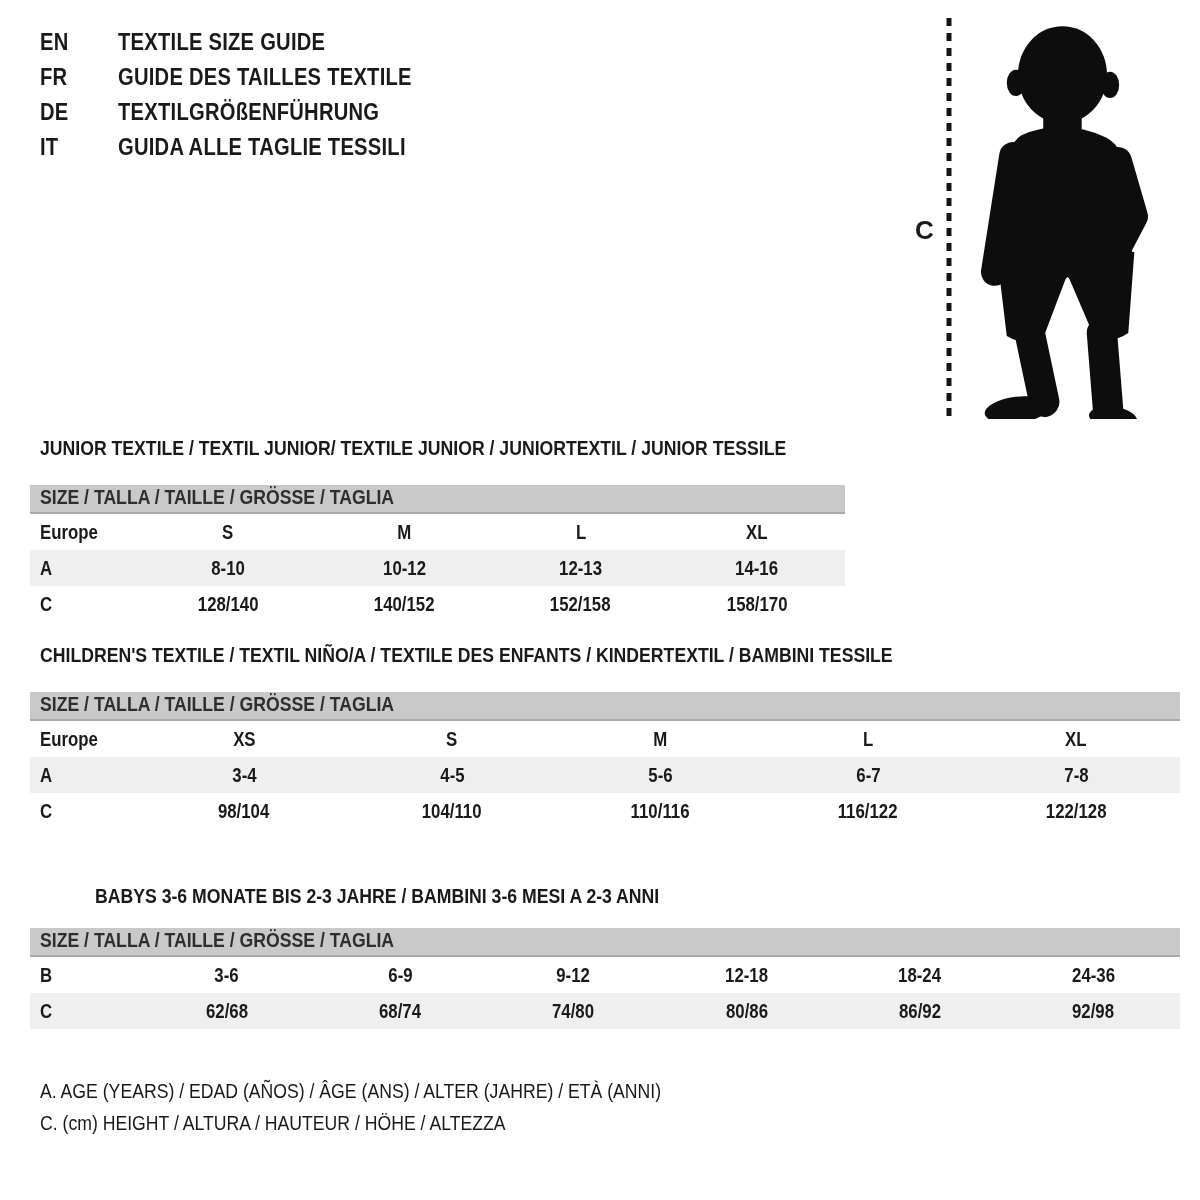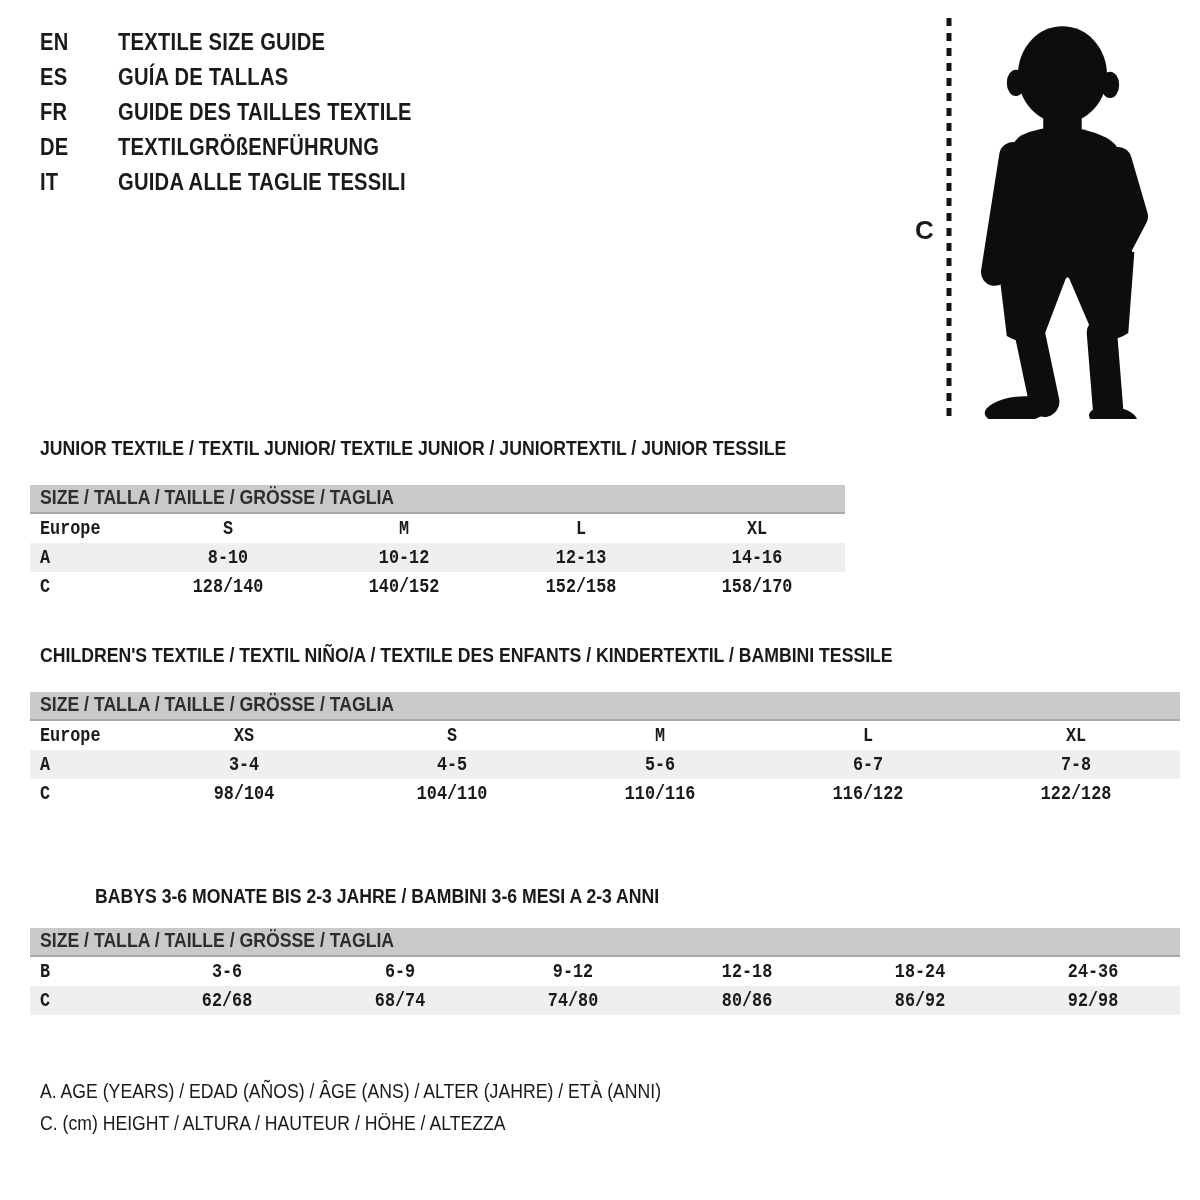--- a/index.html
+++ b/index.html
@@ -25,21 +25,21 @@
   
   .section-title { position:absolute; left:40px; font-size:21px; font-weight:bold; height:24px;text-align:right; }
 
   
   .size-table { position:absolute; left:30px; }
   .size-bar {
     height:29px; background:#c9c9c9; border-bottom:2px solid #a9a9a9;
     display:flex; align-items:flex-start; padding-left:10px; box-sizing:border-box;
     font-size:21px; font-weight:bold; color:#2e2e2e;
   }
-  .trow { display:flex; align-items:center; height:29px; font-size:20px; font-weight:bold;font-family:Liberation Mono, monospace; }
+  .trow { display:flex; align-items:center; height:36px; font-size:20px; font-weight:bold; }
   .trow.alt { background:#efefef; }
   .trow .lab { width:110px; padding-left:10px; box-sizing:border-box; text-align:left; }
   .trow .val { flex:1; text-align:center; }
 
   
   .babies-title-1 { position:absolute; left:40px; top:853px; font-size:21px; font-weight:bold; }
   .babies-title-2 { position:absolute; left:56px; top:884px; font-size:21px; font-weight:bold;margin-left:39px; }
 
   
   .legend { position:absolute; left:40px; top:1075px; }
@@ -47,24 +47,20 @@
 </style>
 </head>
 <body>
 
 <div class="page">
 
   <div class="lang-list">
     <div class="lang-row">
       <span class="lang-code"><span class="cond">EN</span></span>
       <span class="cond">TEXTILE SIZE GUIDE</span>
-    </div>
-    <div class="lang-row">
-      <span class="lang-code"><span class="cond">ES</span></span>
-      <span class="cond">GUÍA DE TALLAS</span>
     </div>
     <div class="lang-row">
       <span class="lang-code"><span class="cond">FR</span></span>
       <span class="cond">GUIDE DES TAILLES TEXTILE</span>
     </div>
     <div class="lang-row">
       <span class="lang-code"><span class="cond">DE</span></span>
       <span class="cond">TEXTILGRÖßENFÜHRUNG</span>
     </div>
     <div class="lang-row">

